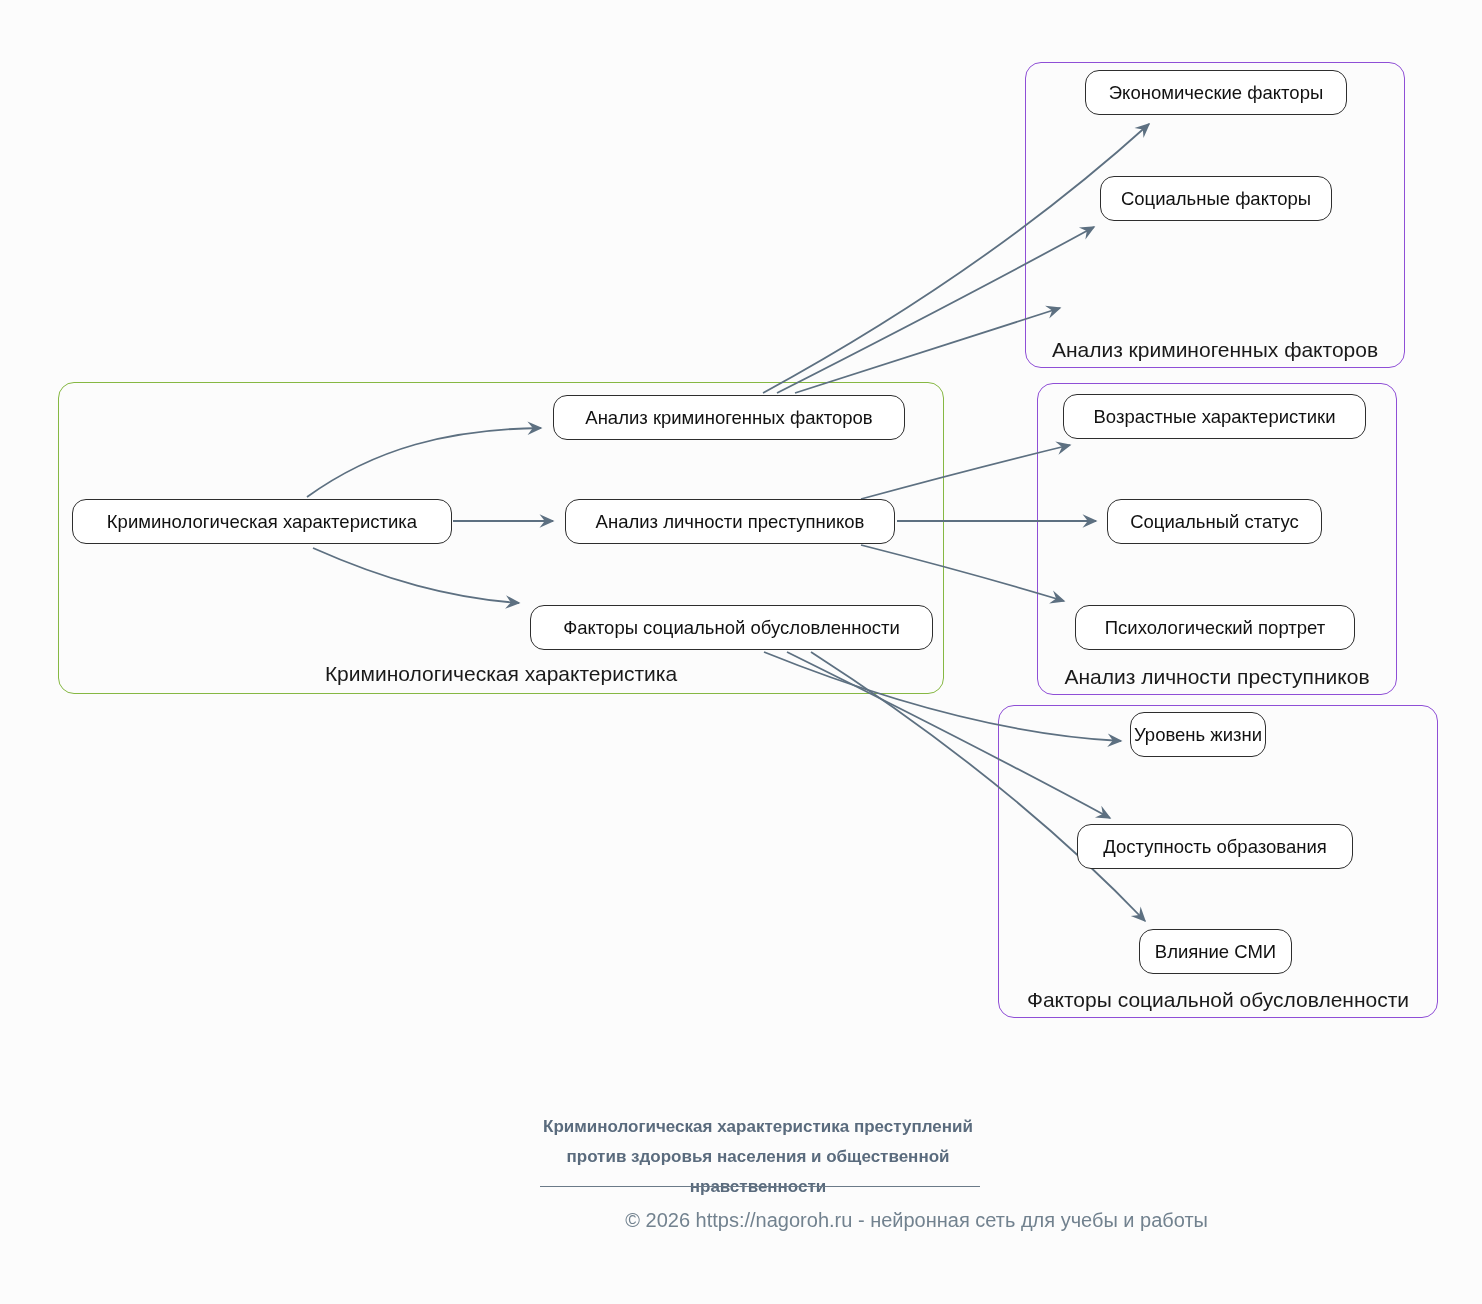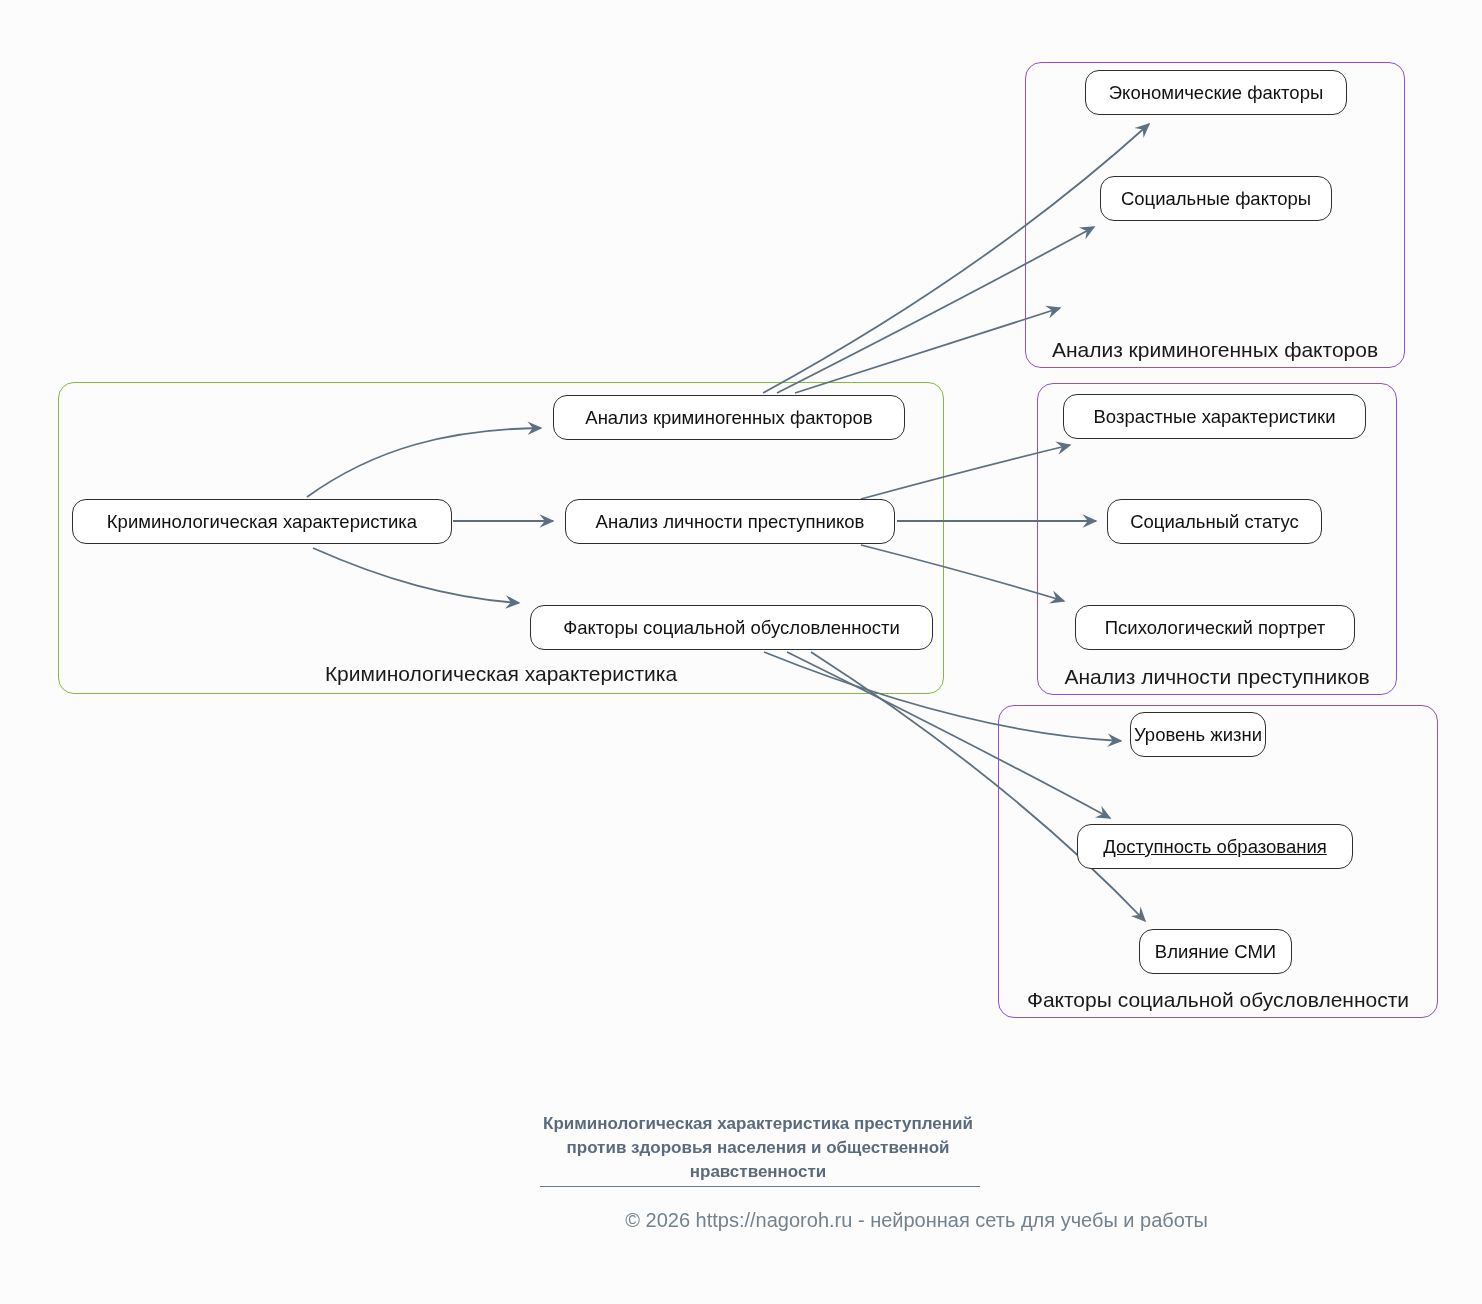--- a/index.html
+++ b/index.html
@@ -71,21 +71,21 @@
     z-index: 2;
   }
   .footer-title {
     position: absolute;
     left: 518px;
     top: 1112px;
     width: 480px;
     text-align: center;
     font-weight: bold;
     font-size: 17px;
-    line-height: 24px;
+    line-height: 30px;
     color: var(--footer-title);
   }
   .footer-divider {
     position: absolute;
     left: 540px;
     top: 1186px;
     width: 440px;
     border-top: 1px solid var(--divider);
   }
   .footer-copyright {
@@ -136,20 +136,20 @@
   <div class="node" style="left:72px; top:499px; width:380px;">Криминологическая характеристика</div>
   <div class="node" style="left:553px; top:395px; width:352px;">Анализ криминогенных факторов</div>
   <div class="node" style="left:565px; top:499px; width:330px;">Анализ личности преступников</div>
   <div class="node" style="left:530px; top:605px; width:403px;">Факторы социальной обусловленности</div>
   <div class="node" style="left:1100px; top:176px; width:232px;">Социальные факторы</div>
   <div class="node" style="left:1085px; top:70px; width:262px;">Экономические факторы</div>
   <div class="node" style="left:1063px; top:394px; width:303px;">Возрастные характеристики</div>
   <div class="node" style="left:1075px; top:605px; width:280px;">Психологический портрет</div>
   <div class="node" style="left:1107px; top:499px; width:215px;">Социальный статус</div>
   <div class="node" style="left:1130px; top:685px; width:136px;margin-top:27px;">Уровень жизни</div>
-  <div class="node" style="left:1077px; top:824px; width:276px;text-decoration:underline;">Доступность образования</div>
+  <div class="node" style="left:1077px; top:824px; width:276px;">Доступность образования</div>
   <div class="node" style="left:1139px; top:929px; width:153px;">Влияние СМИ</div>
 
   <div class="footer-title">Криминологическая характеристика преступлений против здоровья населения и общественной нравственности</div>
   <div class="footer-divider"></div>
   <div class="footer-copyright">© 2026 https://nagoroh.ru - нейронная сеть для учебы и работы</div>
 
 </div>
 
 </body></html>

